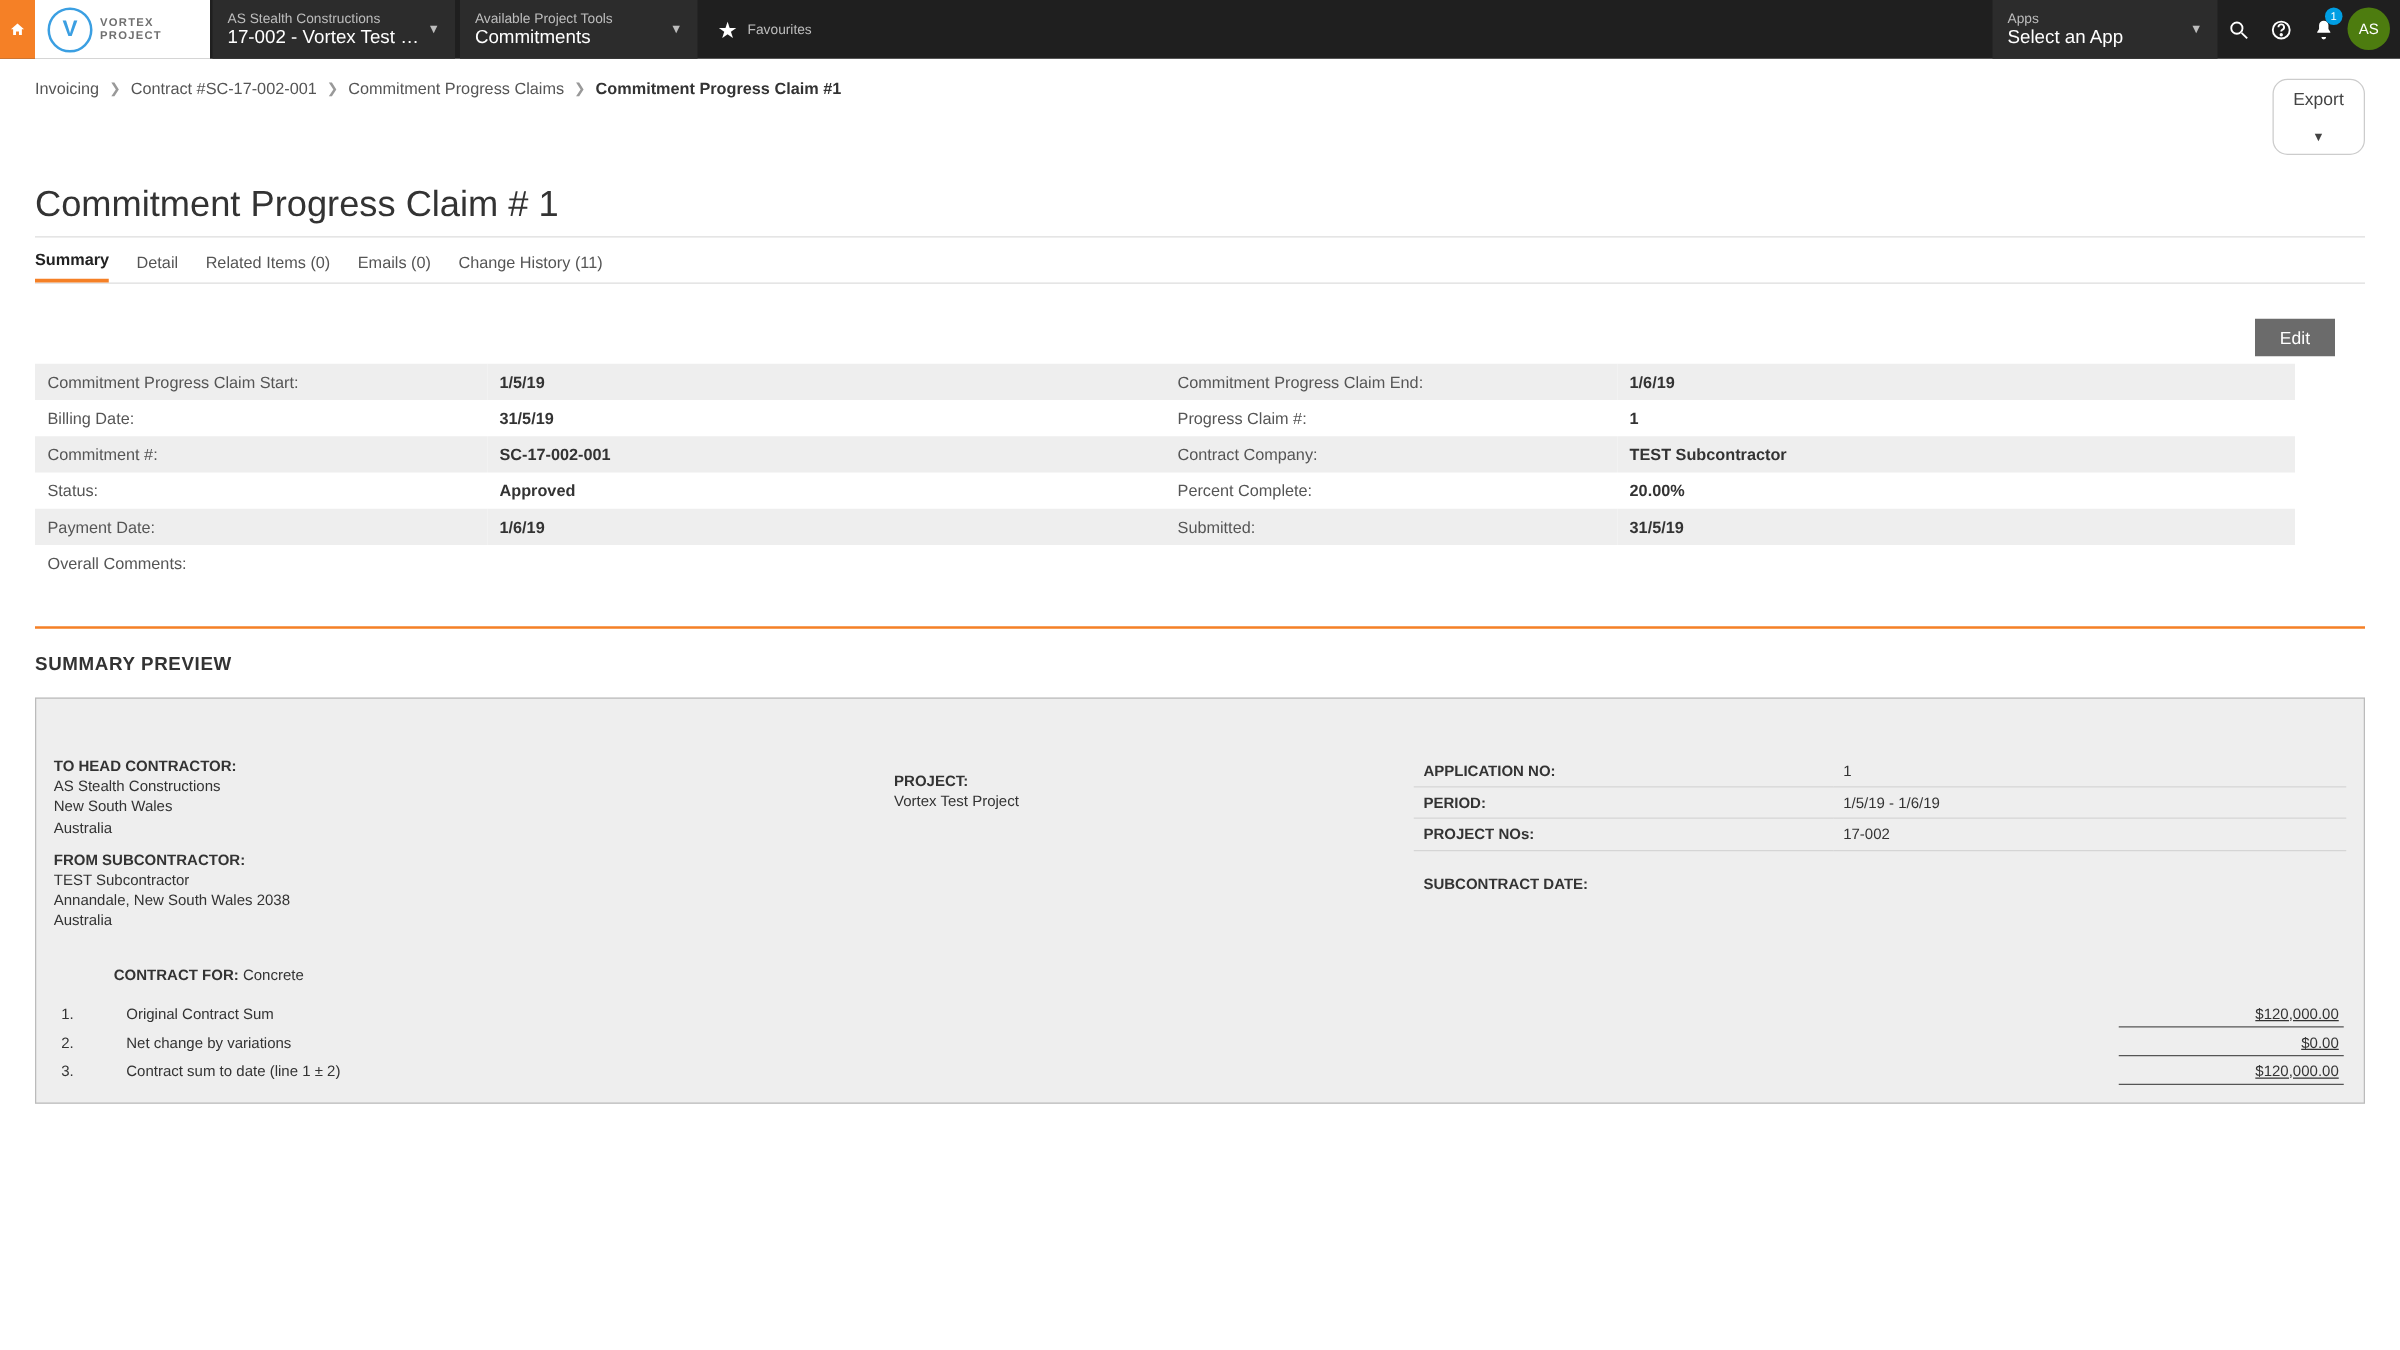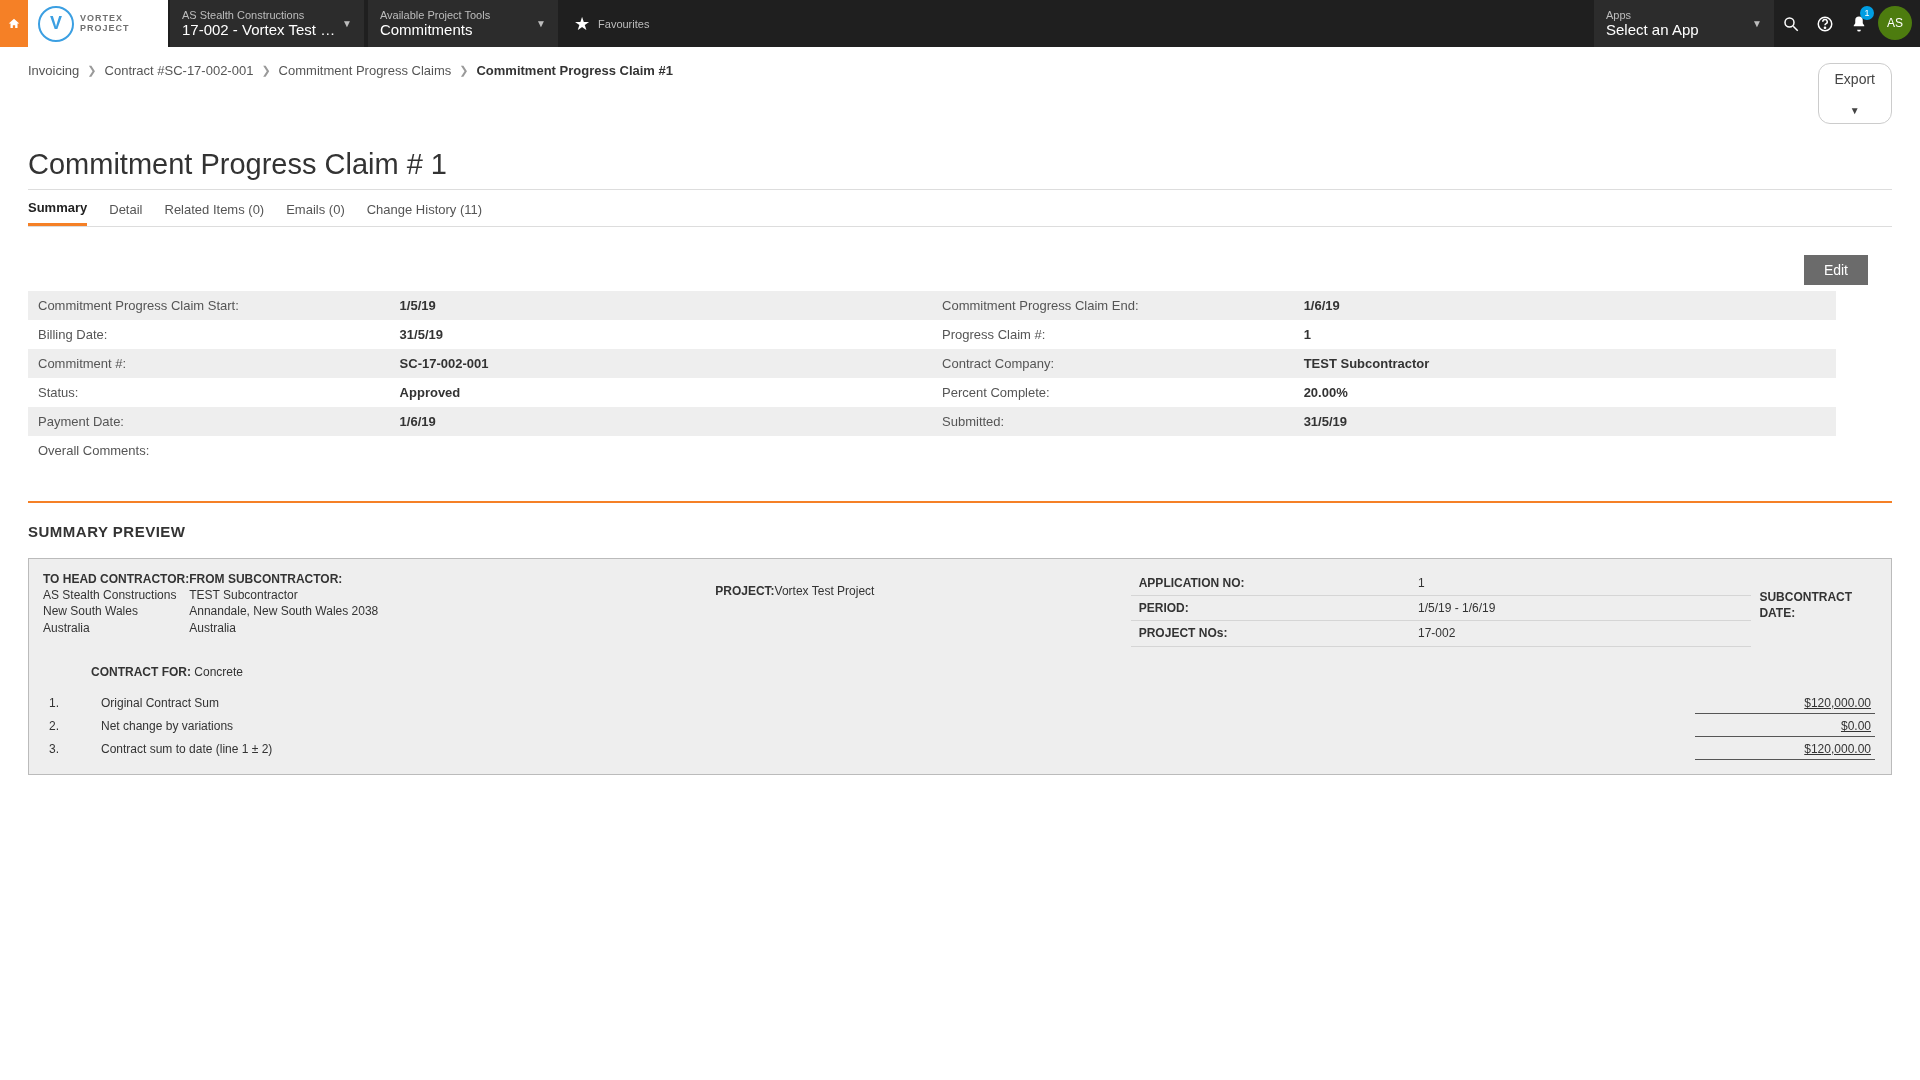--- a/index.html
+++ b/index.html
@@ -40,21 +40,21 @@
 .info-table { width:97%; border-collapse:collapse; font-size:13px; }
 .info-table td { padding:7px 10px; }
 .info-table tr:nth-child(odd) td { background:#eee; }
 .info-table td.label { width:20%; color:#555; }
 .info-table td.value { width:30%; font-weight:600; color:#333; }
 .info-table td.full { width:100%; }
 .hr-orange { border:0; border-top:2px solid #f58026; margin:36px 0 20px; }
 h2.section { font-size:15px; font-weight:700; color:#333; letter-spacing:.5px; margin-bottom:18px; }
 .preview-box { border:1px solid #bbb; background:#eee; padding:12px 14px; }
 .pv-top { display:flex; gap:12px; }
-.pv-col { display:flex; flex-direction:row; font-size:12px; color:#333; line-height:1.35; }
+.pv-col { display:flex; flex-direction:column; font-size:12px; color:#333; line-height:1.35;margin-top:34px; }
 .pv-col.left { width:36%; }
 .pv-col.mid { width:22%; padding-top:12px; }
 .pv-col.right { flex:1; }
 .pv-label { font-weight:700; font-size:12px; }
 .meta-table { width:100%; border-collapse:collapse; font-size:12px; }
 .meta-table td { padding:4px 8px; border-bottom:1px solid #d5d5d5; }
 .meta-table td.k { font-weight:700; width:45%; }
 .pv-block { margin-bottom:10px; }
 .sub-date { font-weight:700; font-size:12px; padding:18px 8px 4px; }
 .contract-for { margin-top:18px; font-size:12px;margin-left:48px; }

